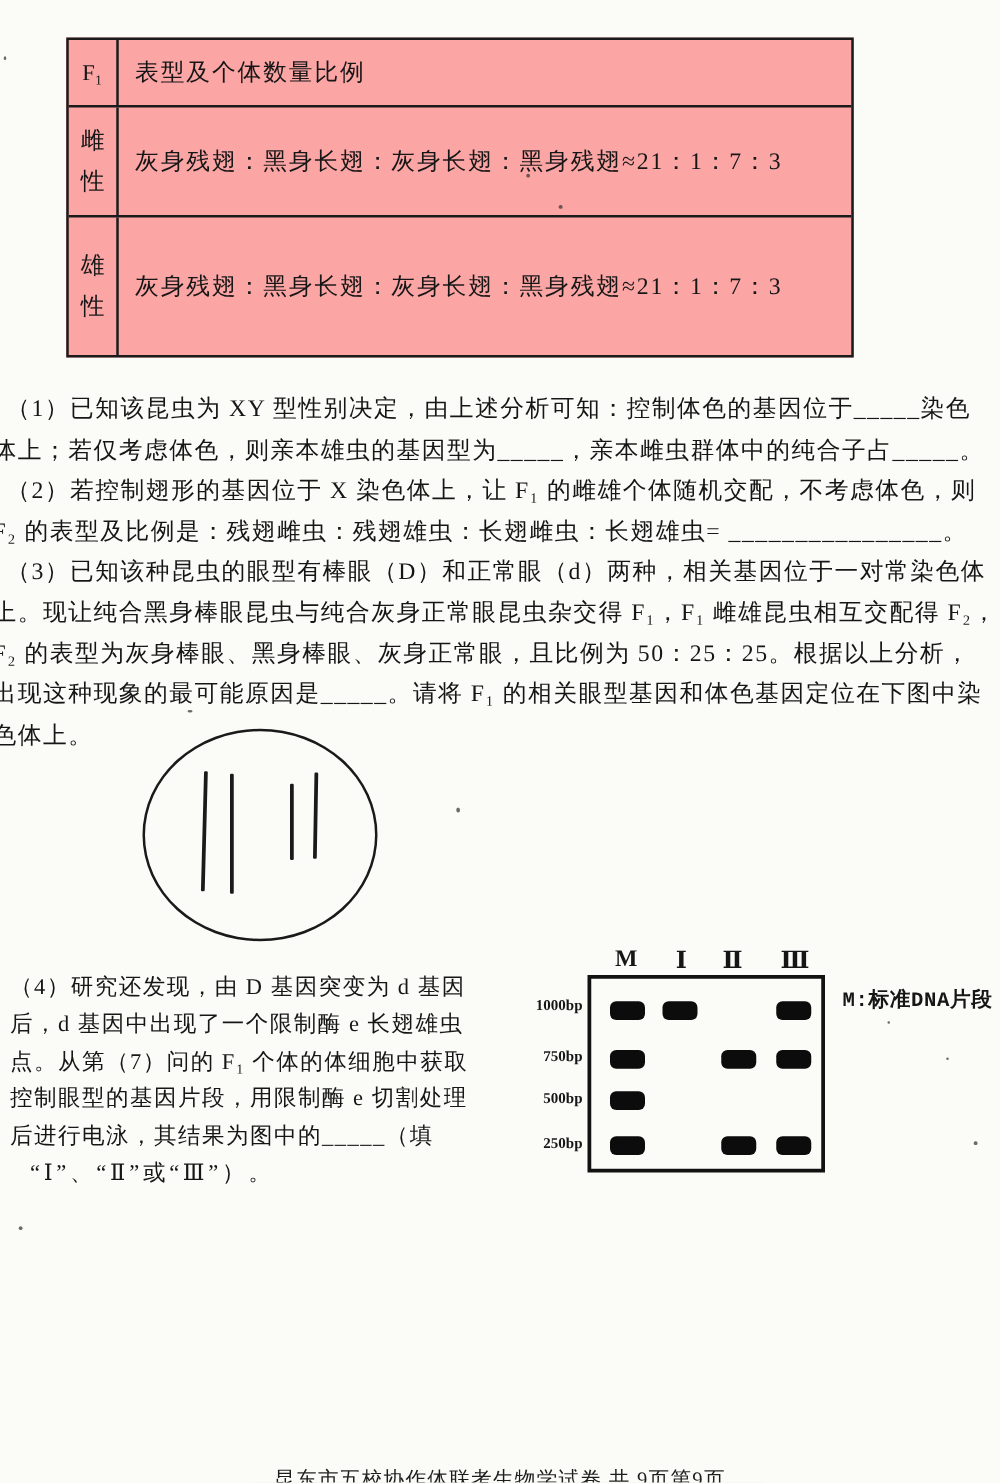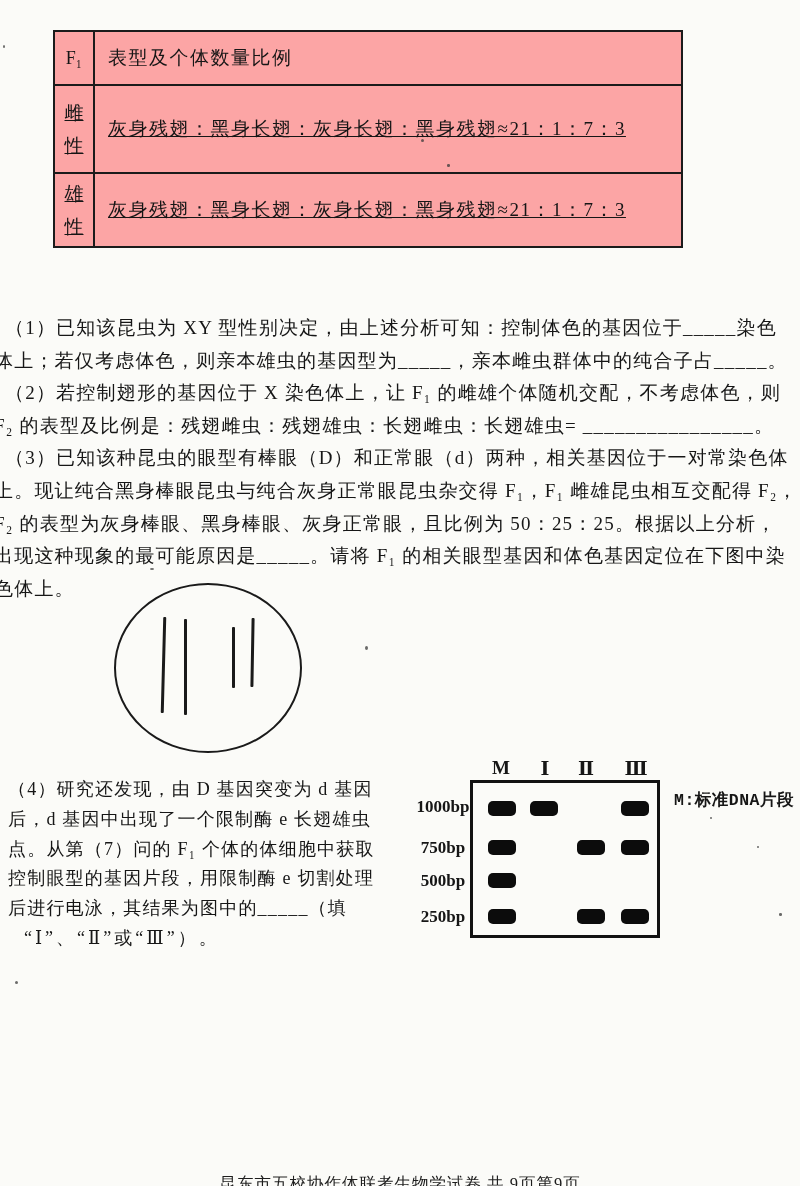--- a/index.html
+++ b/index.html
@@ -13,24 +13,24 @@
     background:#fbfbf8;color:#161616;
   }
 
   
   .scan-table{
     position:absolute;left:53px;top:30px;width:630px;
     border:2.5px solid #1b1b1b;background:#fca5a5;
     box-sizing:border-box;
   }
   .tr{display:flex;box-sizing:border-box;}
-  .tr + .tr{border-top:2.5px solid #1b1b1b;text-decoration:underline;}
+  .tr + .tr{border-top:2.5px solid #1b1b1b;}
   .tr-head{height:52px;}
   .tr-f{height:88px;}
-  .tr-m{height:74px;}
+  .tr-m{height:112px;}
   .td{box-sizing:border-box;display:flex;align-items:center;}
   .td-lab{
     flex:0 0 40px;justify-content:center;
     border-right:2.5px solid #1b1b1b;
     font-size:18px;
   }
   .vlab span{
     display:block;width:20px;word-break:break-all;
     line-height:33px;text-align:center;font-size:19px;
   }
@@ -74,22 +74,22 @@
   .gel-box{
     position:absolute;left:470px;top:780px;width:190px;height:158px;
     border:3px solid #121212;box-sizing:border-box;background:#fbfbf8;
   }
   .lane-label{
     position:absolute;top:757px;transform:translateX(-50%);
     font-size:19px;font-weight:bold;letter-spacing:0;
   }
   .ll0{left:501px;} .ll1{left:545px;} .ll2{left:586px;} .ll3{left:636px;}
   .bp-label{
-    position:absolute;left:404px;width:78px;text-align:center;
-    font-size:17px;font-weight:bold;
+    position:absolute;left:388px;width:78px;text-align:right;
+    font-size:12px;font-weight:bold;
   }
   .bp0{top:797px;} .bp1{top:838px;} .bp2{top:871px;} .bp3{top:907px;}
   .band{
     position:absolute;width:28px;height:15px;background:#0c0c0c;border-radius:5px;
   }
   .gel-legend{
     position:absolute;left:674px;top:789px;
     font-size:16.5px;font-weight:bold;letter-spacing:0.5px;white-space:nowrap;font-family:Liberation Mono, monospace;
   }
 

